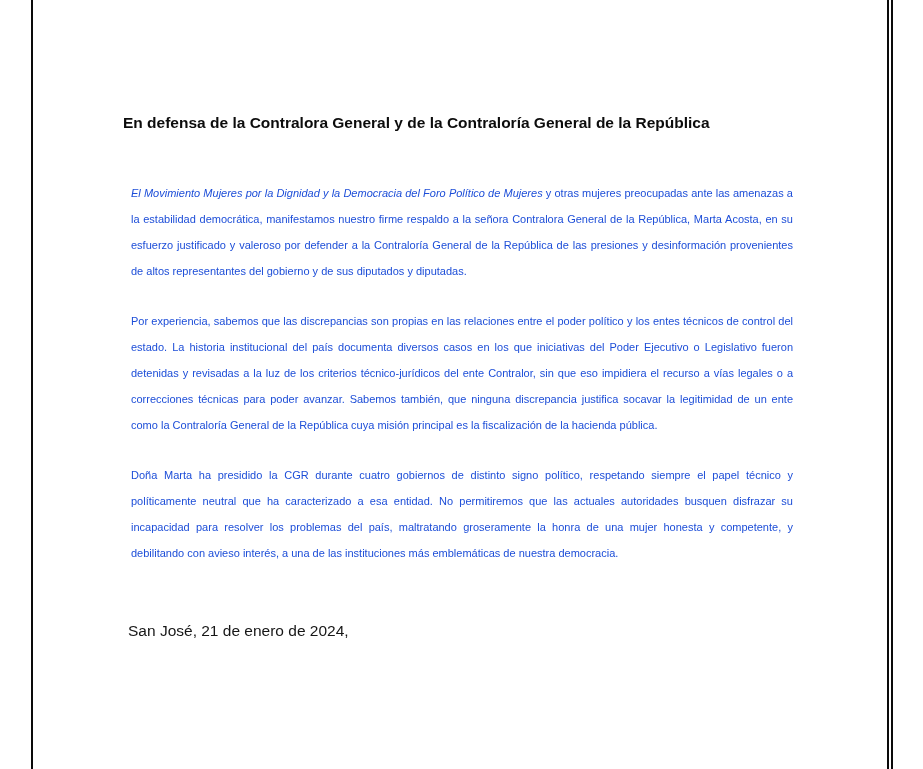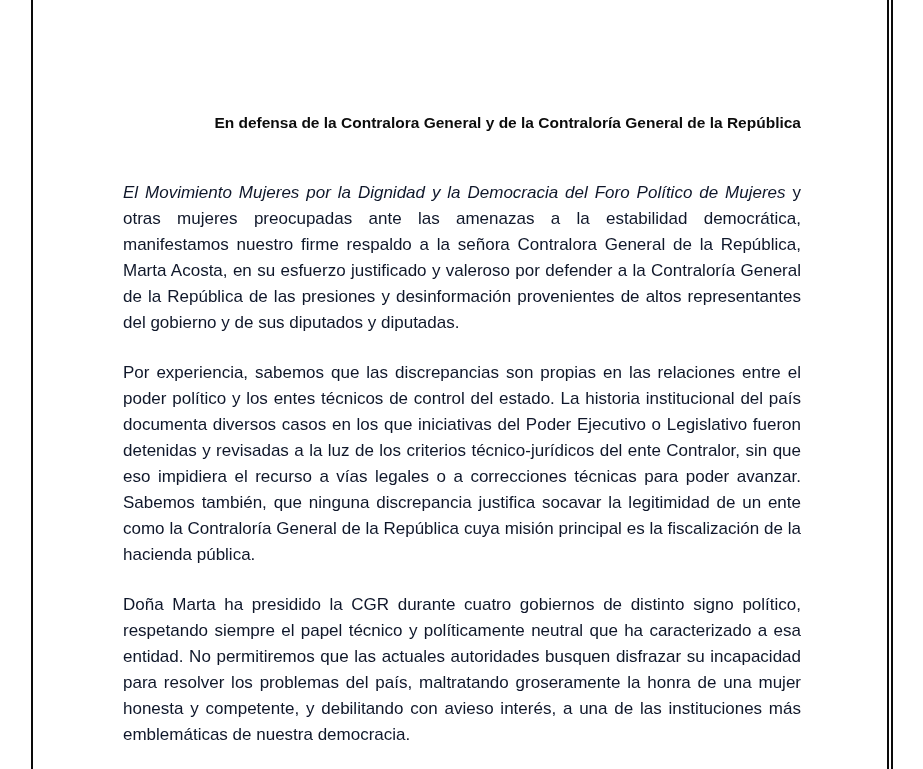--- a/index.html
+++ b/index.html
@@ -29,33 +29,33 @@
   .vline.right-inner { left: 891px; width: 2px; }
 
   .content {
     position: absolute;
     left: 123px;
     top: 0;
     width: 678px;
   }
   .doc-title {
     margin-top: 112px;
-    text-align: right;
+    text-align: left;
     font-weight: bold;
     font-size: 15.5px;
     line-height: 22px;
     color: #0c0c0c;
   }
   p.body-par {
-    margin: 0;
+    margin: 8px;
     margin-top: 24px;
-    font-size: 17px;
+    font-size: 11px;
     line-height: 26px;
     text-align: justify;
-    color: #0f172a;
+    color: #1d4ed8;
   }
   p.body-par.first {
     margin-top: 46px;
   }
   .italic-lead {
     font-style: italic;
   }
   .dateline {
     margin: 0;
     margin-top: 52px;

